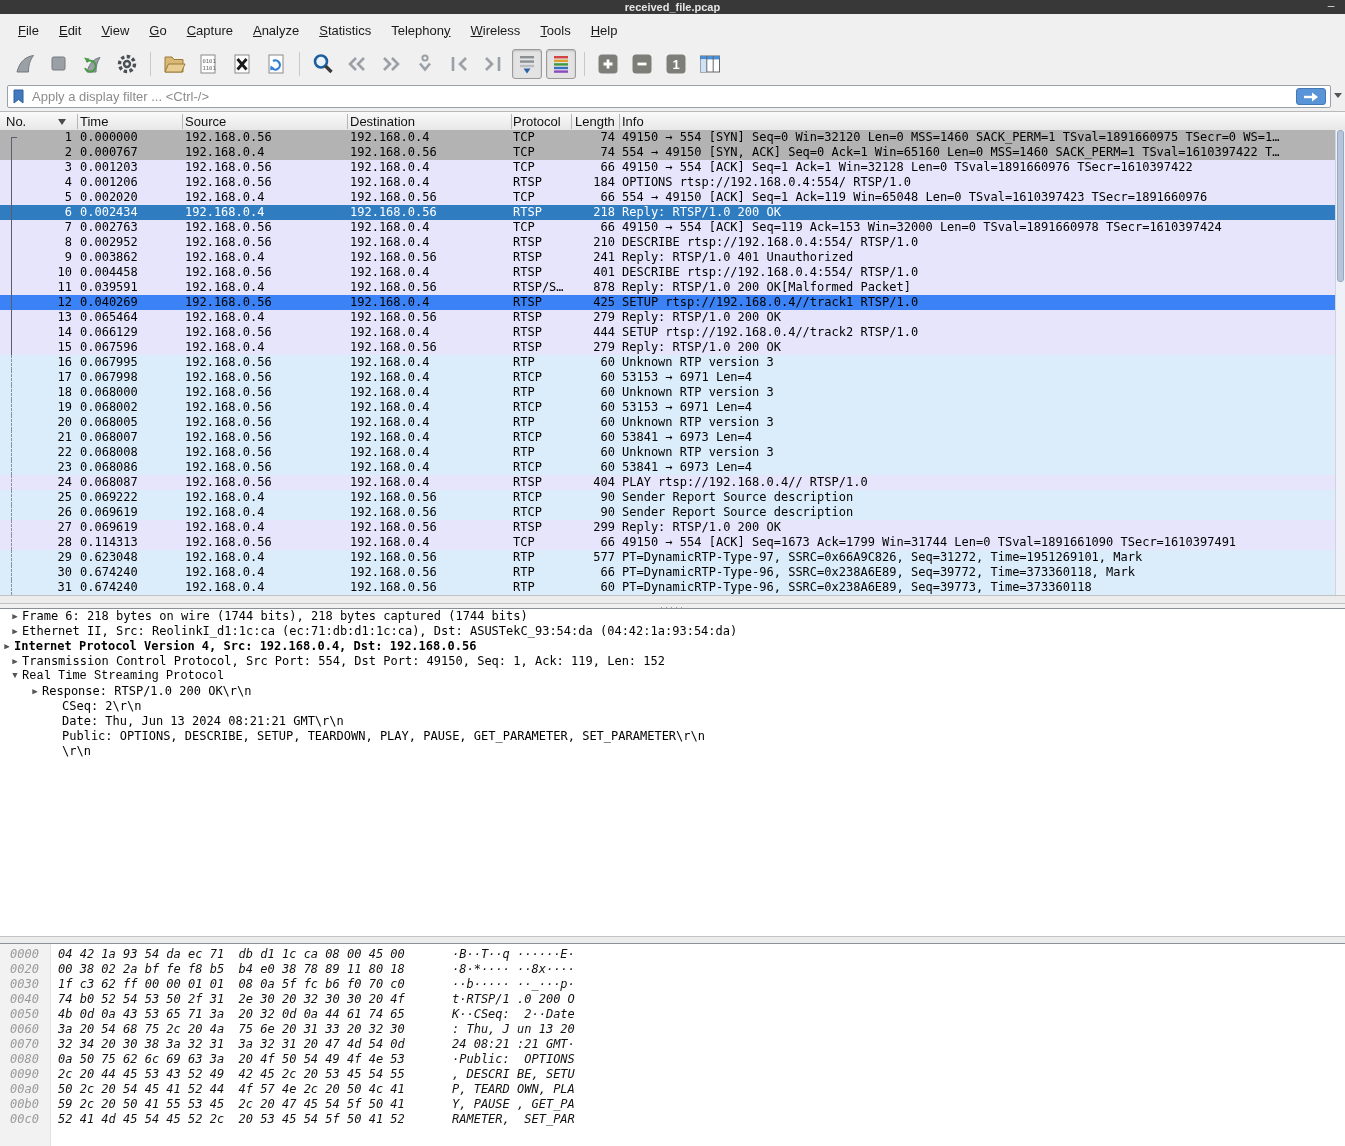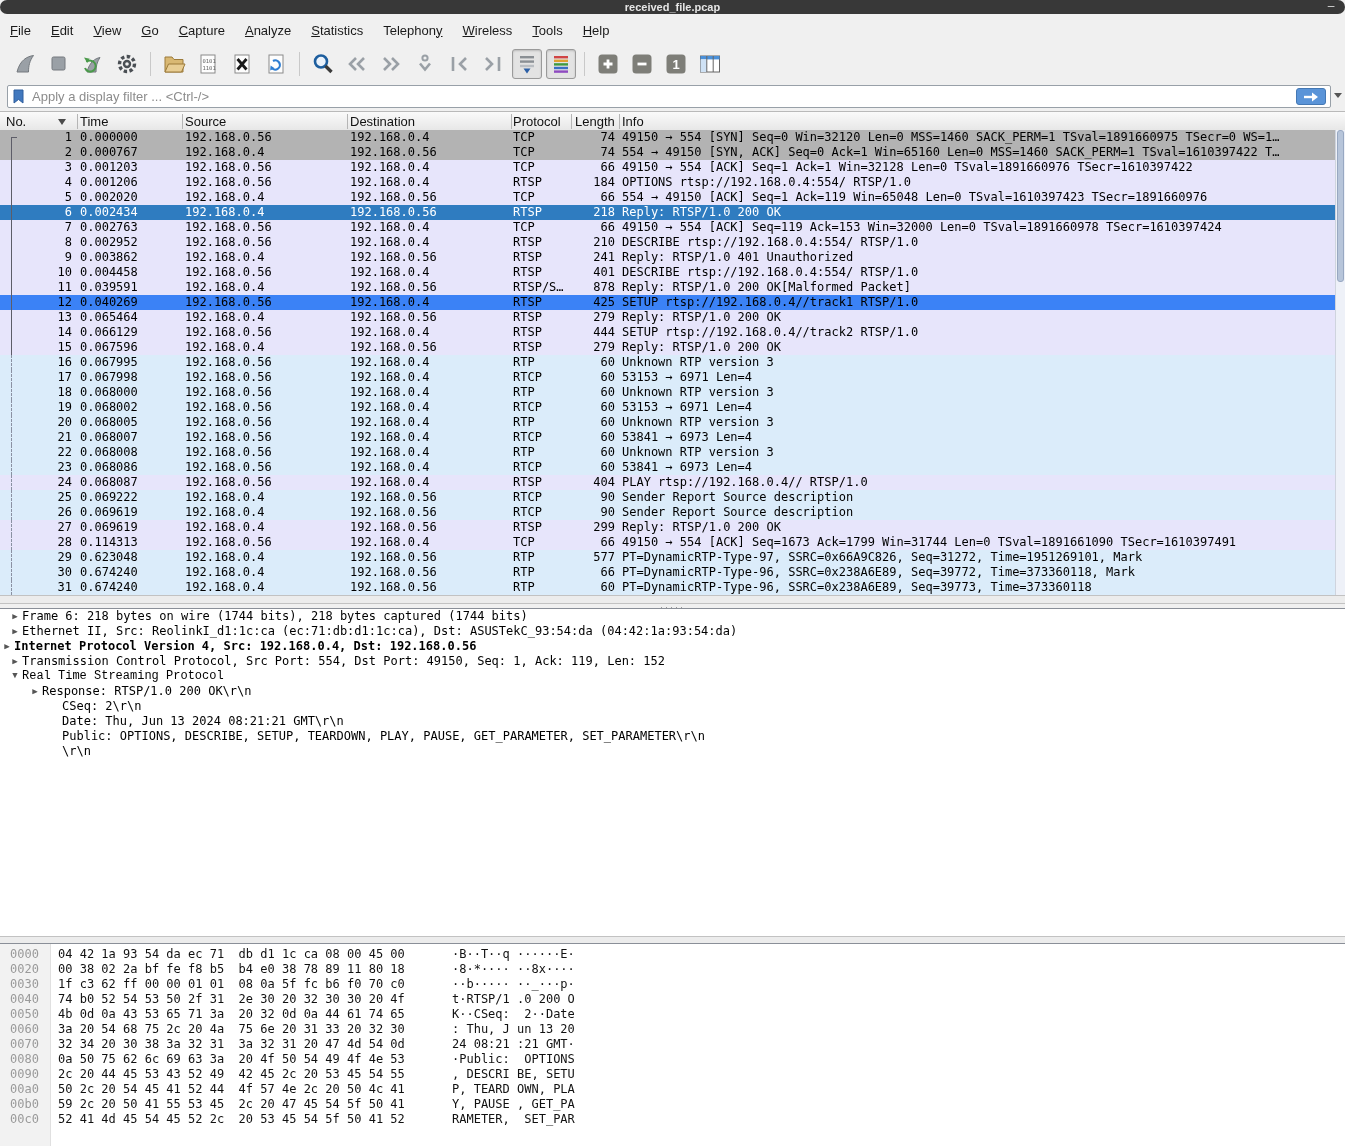--- a/index.html
+++ b/index.html
@@ -3,26 +3,26 @@
 <meta charset="utf-8">
 <style>
   html,body{margin:0;padding:0;}
   body{
     width:1345px;height:1146px;position:relative;overflow:hidden;
     background:#f0f0f0;
     font-family:"Liberation Sans", sans-serif;
     -webkit-font-smoothing:antialiased;
   }
   
-  .titlebar{position:absolute;top:0;left:0;right:0;height:14px;background:#383838;border-radius:7px;}
+  .titlebar{position:absolute;top:0;left:0;right:0;height:14px;background:#383838;}
   .title-text{position:absolute;left:0;right:0;top:0;height:14px;line-height:14px;text-align:center;
     color:#e6e6e6;font-size:11px;font-weight:bold;}
   .min-btn{position:absolute;right:8px;top:1px;width:12px;height:12px;color:#d8d8d8;font-size:12px;line-height:10px;text-align:center;}
   
-  .menubar{position:absolute;top:14px;left:0;right:0;height:32px;display:flex;align-items:center;background:#f0f0f0;}
+  .menubar{position:absolute;top:14px;left:0;right:0;height:32px;display:flex;align-items:center;padding-left:8px;background:#f0f0f0;}
   .menu-item{padding:5px 10px;font-size:13px;color:#1a1a1a;}
   .menu-item u{text-decoration:underline;}
   
   .toolbar{position:absolute;top:46px;left:0;right:0;height:36px;display:flex;align-items:center;padding-left:8px;background:#f0f0f0;}
   .tbtn{width:28px;height:28px;display:flex;align-items:center;justify-content:center;margin:0 2px;border:1px solid transparent;border-radius:3px;}
   .tbtn.pressed{border:1px solid #9a9a9a;background:#e3e3e3;box-shadow:inset 0 1px 2px rgba(0,0,0,.18);}
   .tdiv{width:1px;height:24px;background:#c9c9c9;margin:0 6px;}
   
   .filterbar{position:absolute;top:82px;left:0;right:0;height:29px;background:#f0f0f0;border-bottom:1px solid #c4c4c4;}
   .filter-input{position:absolute;left:7px;top:3px;width:1322px;height:21px;background:#ffffff;border:1px solid #98a0a8;border-radius:2px;display:flex;align-items:center;}
@@ -58,21 +58,21 @@
   
   .splitter{position:absolute;left:0;right:0;height:7px;background:#ececec;border-top:1px solid #c2c2c2;border-bottom:1px solid #c2c2c2;text-align:center;}
   .splitter .dots{display:inline-block;line-height:5px;font-size:9px;color:#8f8f8f;letter-spacing:2px;}
   
   .details{position:absolute;left:0;right:0;background:#ffffff;overflow:hidden;
     font-family:"DejaVu Sans Mono", monospace;font-size:12px;color:#000;border-top:1px solid #8a8f98;margin-top:6px;}
   .dline{position:relative;height:15px;line-height:15px;white-space:nowrap;}
   .dline .arrow{display:inline-block;width:14px;color:#555;font-size:9px;text-align:center;vertical-align:top;}
   
   .hexpane{position:absolute;left:0;right:0;bottom:0;background:#ffffff;overflow:hidden;
-    font-family:"DejaVu Sans Mono", monospace;font-size:12px;border-top:1px solid #8a8f98;}
+    font-family:"DejaVu Sans Mono", monospace;font-size:12px;border-top:1px solid #8a8f98;font-style:italic;}
   .hexoffsetbg{position:absolute;left:0;top:0;bottom:0;width:50px;background:#f2f2f2;border-right:1px solid #e0e0e0;}
   .hrow{position:relative;height:15px;line-height:15px;white-space:pre;}
   .h-off{position:absolute;left:10px;color:#9a9a9a;}
   .h-bytes{position:absolute;left:58px;color:#111;}
   .h-ascii{position:absolute;left:452px;color:#111;}
 </style>
 </head>
 <body>
 
 <div class="titlebar">

